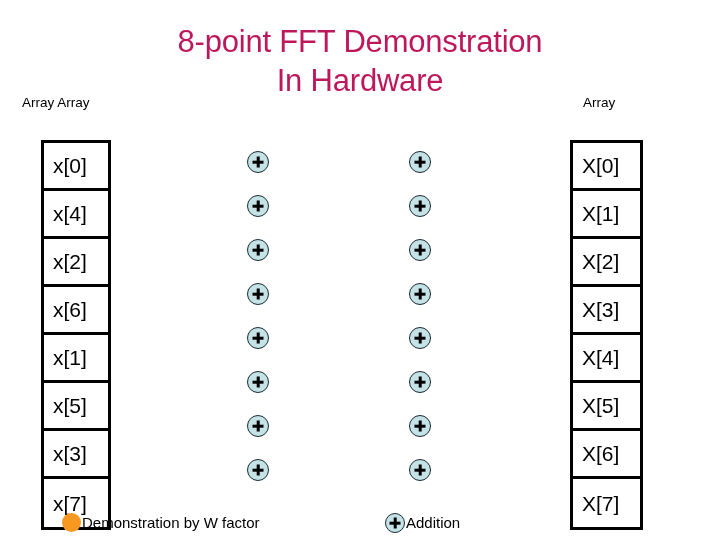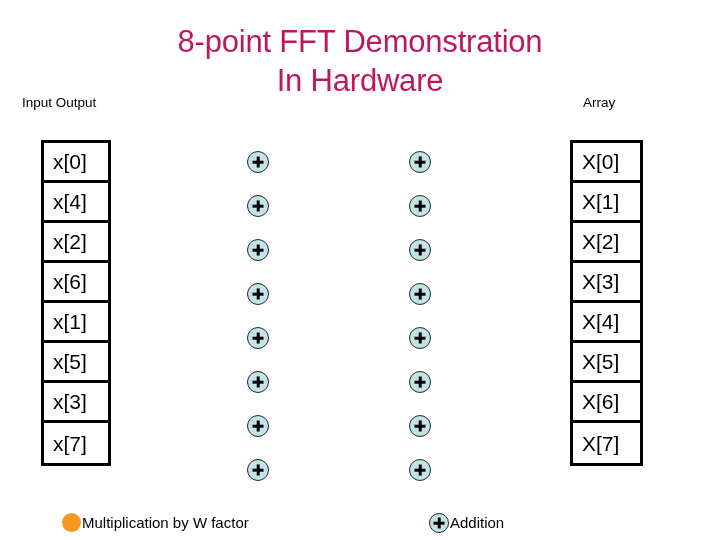--- a/index.html
+++ b/index.html
@@ -49,21 +49,21 @@
     top: 140px;
     width: 70px;
     border: 3px solid #000;
     box-sizing: border-box;
     background: #ffffff;
   }
   #input-col  { left: 41px;  width: 70px; }
   #output-col { left: 570px; width: 73px; }
 
   .array-cell {
-    height: 40px;
+    height: 48px;
     box-sizing: border-box;
     border-bottom: 3px solid #000;
     display: flex;
     align-items: center;
     padding-left: 9px;
     font-size: 21px;
     line-height: 21px;
     color: #000;
     background: #ffffff;
   }
@@ -112,21 +112,21 @@
   }
 
   
   .legend-item {
     position: absolute;
     display: flex;
     align-items: center;
     white-space: nowrap;
   }
   #legend-mult { left: 62px;  top: 513px; }
-  #legend-add  { left: 385px; top: 513px; margin-left: 44px; }
+  #legend-add  { left: 385px; top: 513px; }
 
   .legend-swatch-mult {
     width: 19px;
     height: 19px;
     border-radius: 50%;
     background: #f89820;
     flex: 0 0 auto;
   }
   .legend-swatch-add {
     width: 20px;
@@ -139,21 +139,21 @@
     color: #000;
     margin-left: 1px;
   }
 </style>
 </head>
 <body>
 
 <div id="title">8-point FFT Demonstration
 In Hardware</div>
 
-<div class="side-caption" id="caption-input">Input Output</div>
+<div class="side-caption" id="caption-input">Array Array</div>
 
 <div class="side-caption" id="caption-output">Array</div>
 
 <div class="array-col" id="input-col">
   <div class="array-cell">x[0]</div>
   <div class="array-cell">x[4]</div>
   <div class="array-cell">x[2]</div>
   <div class="array-cell">x[6]</div>
   <div class="array-cell">x[1]</div>
   <div class="array-cell">x[5]</div>
@@ -221,21 +221,21 @@
   <div class="array-cell">X[2]</div>
   <div class="array-cell">X[3]</div>
   <div class="array-cell">X[4]</div>
   <div class="array-cell">X[5]</div>
   <div class="array-cell">X[6]</div>
   <div class="array-cell">X[7]</div>
 </div>
 
 <div class="legend-item" id="legend-mult">
   <div class="legend-swatch-mult"></div>
-  <div class="legend-label">Multiplication by W factor</div>
+  <div class="legend-label">Demonstration by W factor</div>
 </div>
 
 <div class="legend-item" id="legend-add">
   <div class="legend-swatch-add">
     <div class="adder" style="width:20px;height:20px;"></div>
   </div>
   <div class="legend-label">Addition</div>
 </div>
 
 </body></html>

